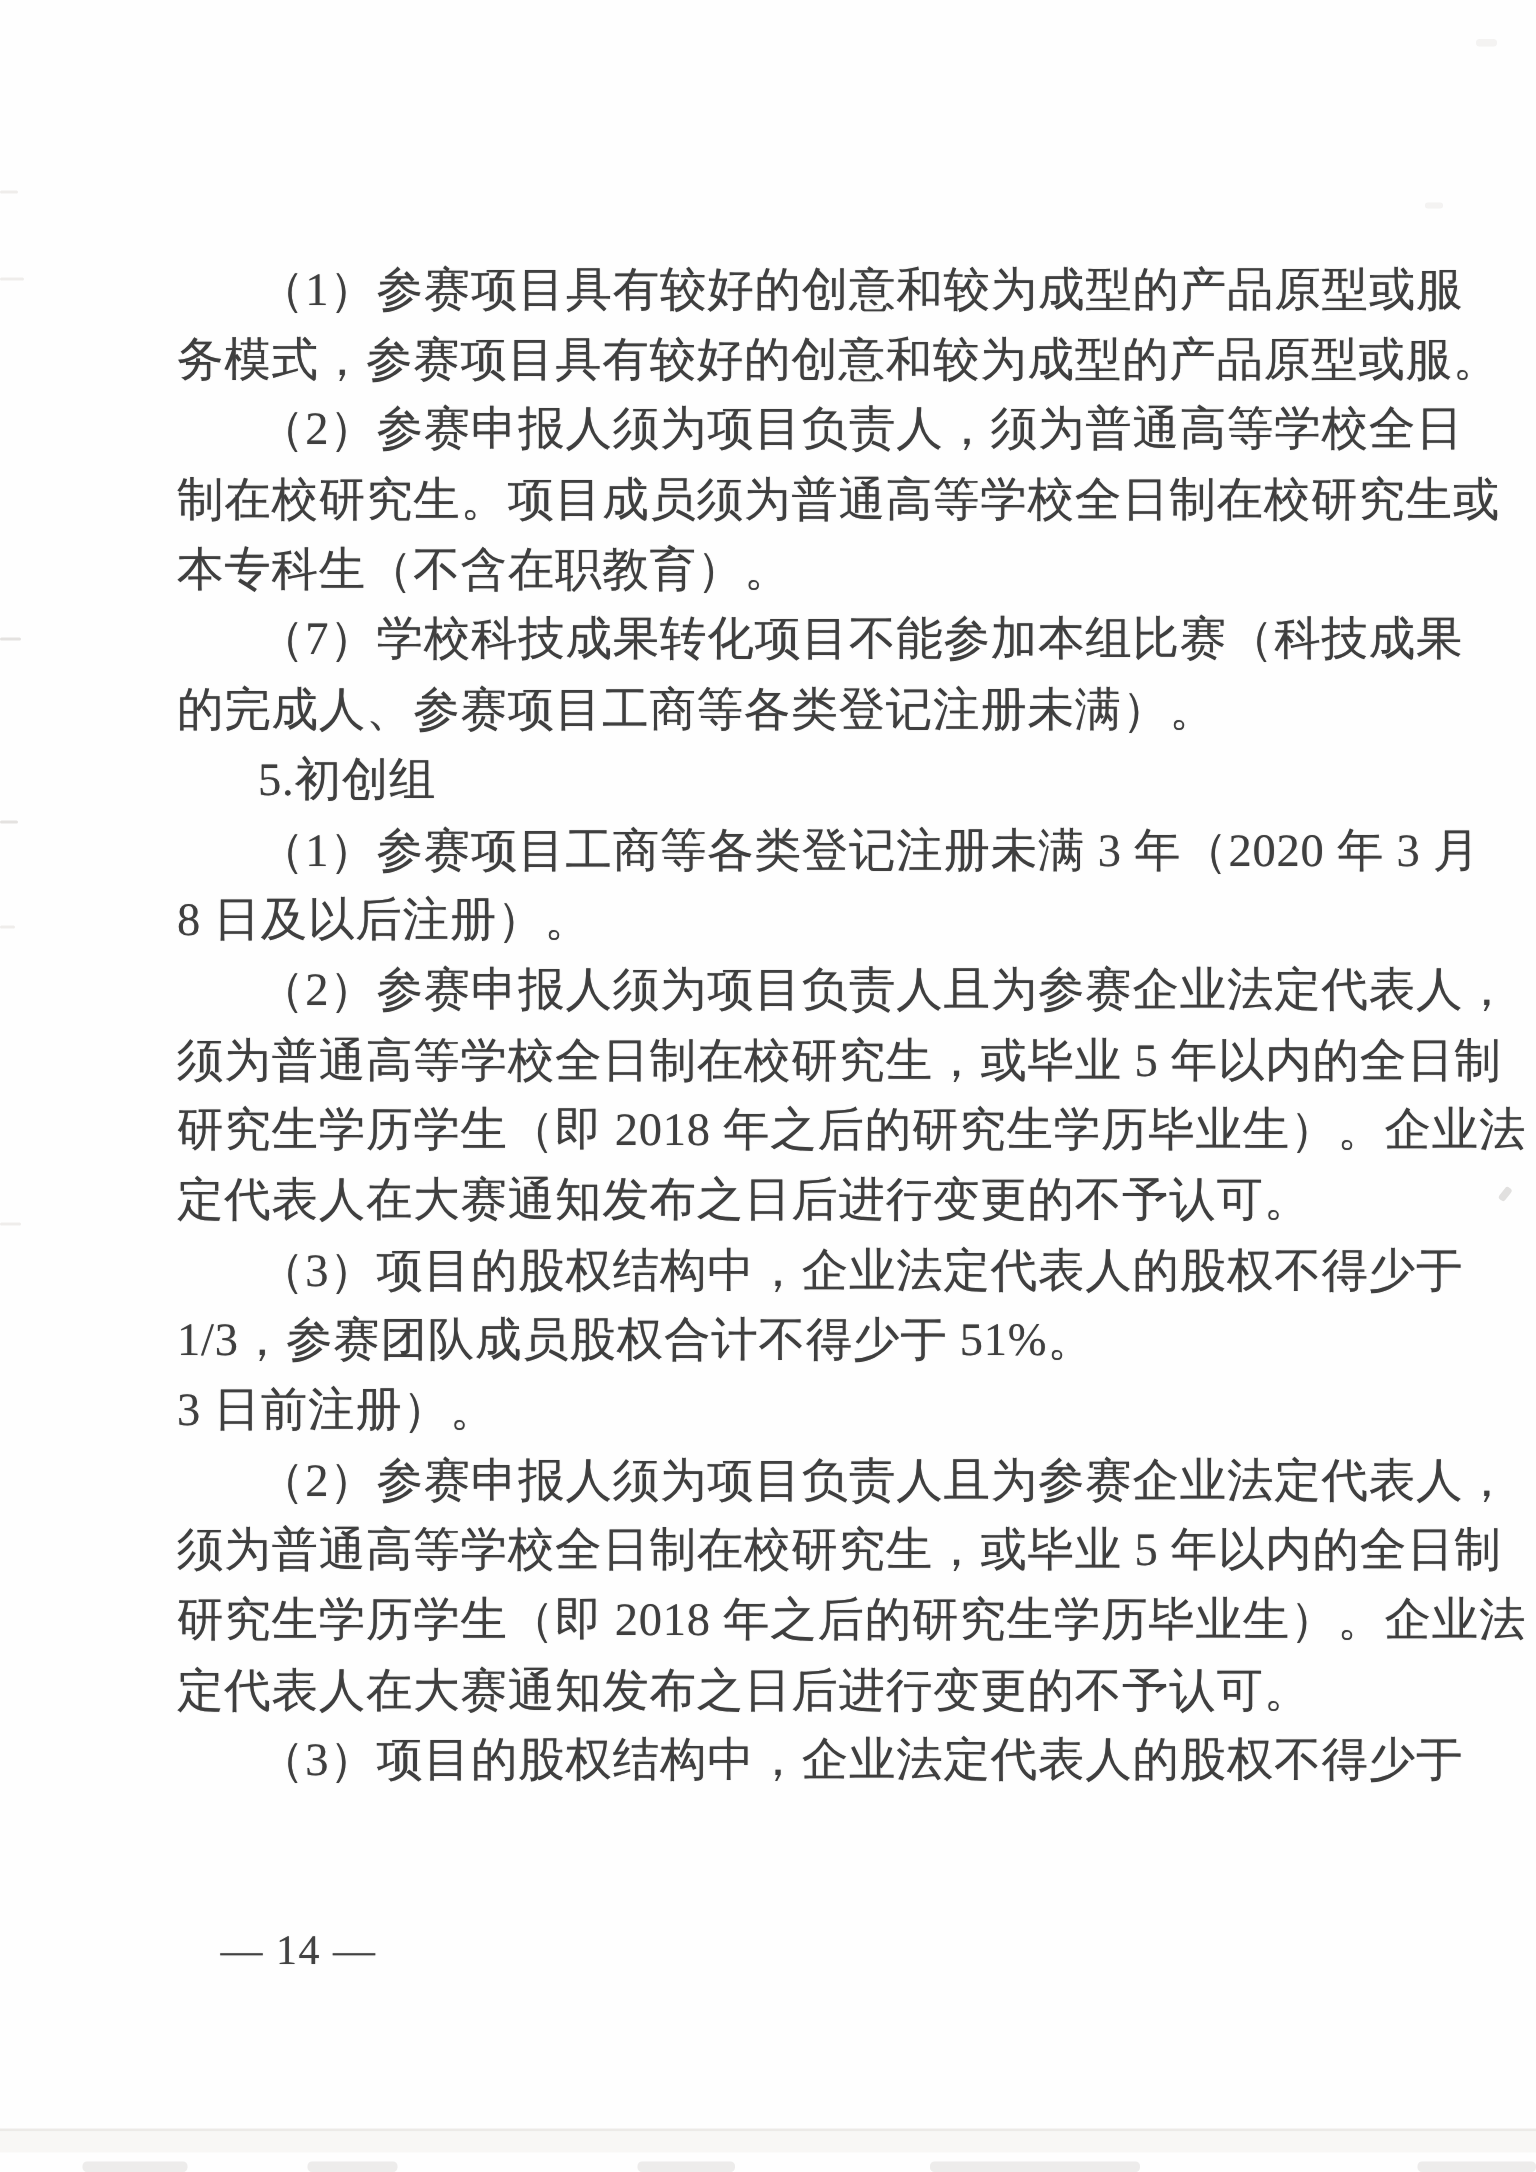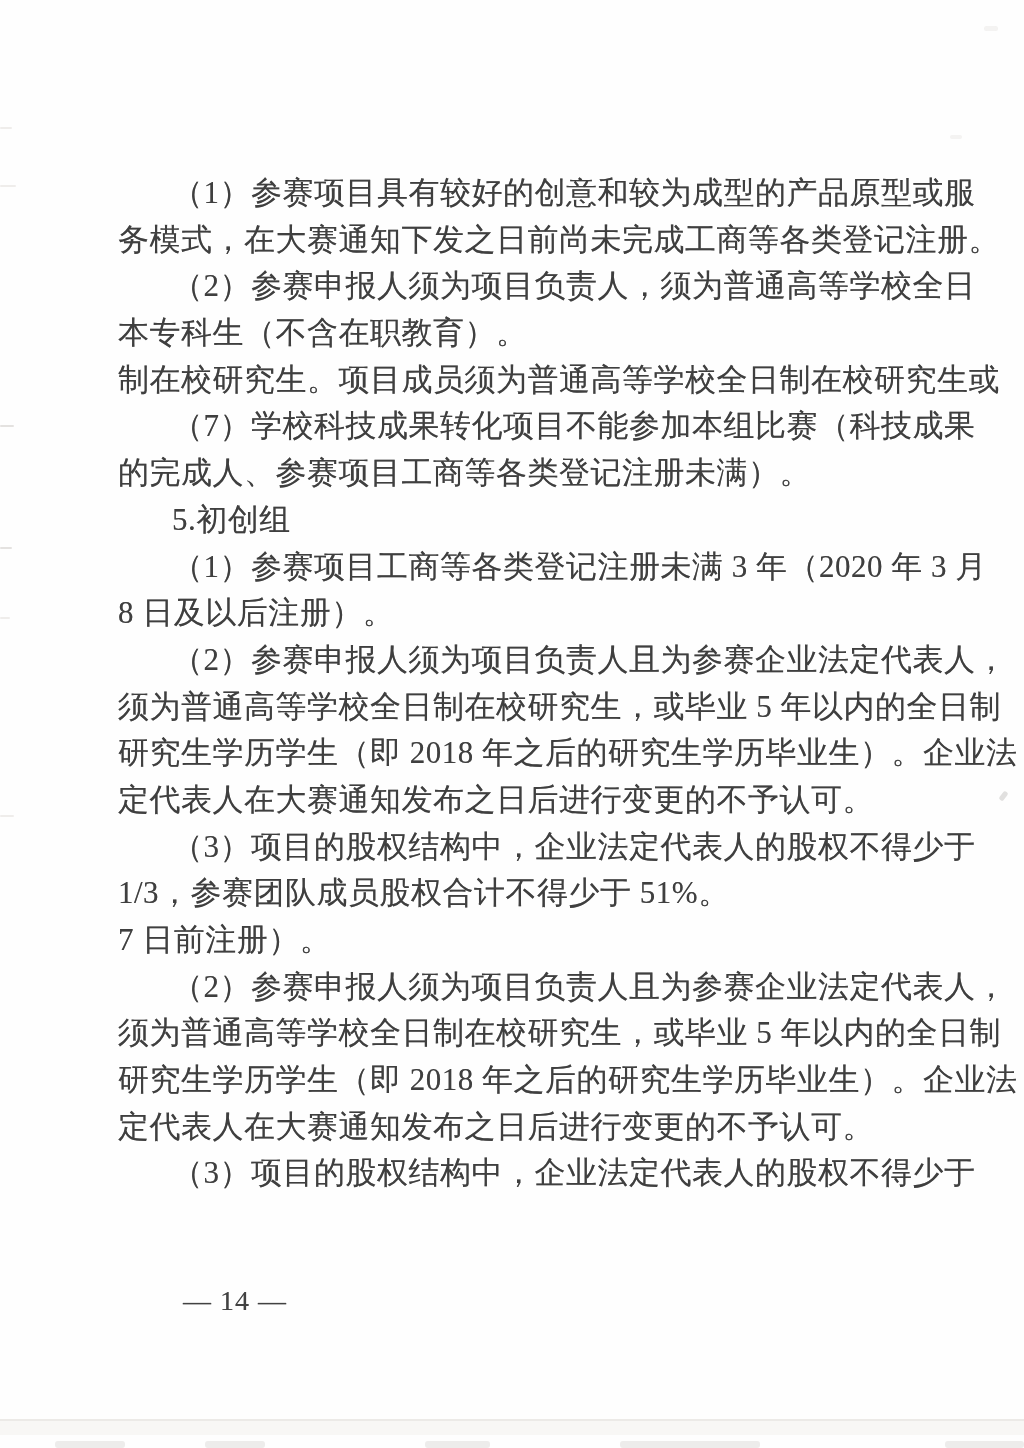--- a/index.html
+++ b/index.html
@@ -35,21 +35,20 @@
   }
   .footer {
     position: absolute;
     left: 147px;
     top: 1284px;
     font-size: 28px;
     line-height: 34px;
     color: #424242;
     letter-spacing: 1px;
     text-shadow: 0 0 0.6px rgba(70,70,70,0.5);
-    margin-left: 36px;
   }
   
   .artifact {
     position: absolute;
     pointer-events: none;
   }
   .edge-dash { height: 2px; background: #e4e2e0; border-radius: 1px; }
   .edge-dash.lighter { background: #efedeb; }
   .speck { width: 5px; height: 10px; background: #c9c7c5; opacity: 0.55; transform: rotate(38deg); border-radius: 2px; }
   .smudge { background: #e9e7e5; opacity: 0.5; border-radius: 3px; }
@@ -74,36 +73,36 @@
   <div class="artifact bottom-line"></div>
   <div class="artifact bottom-band"></div>
   <div class="artifact bottom-smudge" style="left:55px; width:70px;"></div>
   <div class="artifact bottom-smudge" style="left:205px; width:60px;"></div>
   <div class="artifact bottom-smudge" style="left:425px; width:65px;"></div>
   <div class="artifact bottom-smudge" style="left:620px; width:140px;"></div>
   <div class="artifact bottom-smudge" style="left:945px; width:79px;"></div>
 
   <main class="content">
       <div class="line indent">（1）参赛项目具有较好的创意和较为成型的产品原型或服</div>
-      <div class="line">务模式，在大赛通知下发之日前尚未完成工商等各类登记注册。</div>
+      <div class="line">务模式，参赛项目具有较好的创意和较为成型的产品原型或服。</div>
       <div class="line indent">（2）参赛申报人须为项目负责人，须为普通高等学校全日</div>
+      <div class="line">制在校研究生。项目成员须为普通高等学校全日制在校研究生或</div>
       <div class="line">本专科生（不含在职教育）。</div>
-      <div class="line">制在校研究生。项目成员须为普通高等学校全日制在校研究生或</div>
       <div class="line indent">（7）学校科技成果转化项目不能参加本组比赛（科技成果</div>
       <div class="line">的完成人、参赛项目工商等各类登记注册未满）。</div>
       <div class="line indent">5.初创组</div>
       <div class="line indent">（1）参赛项目工商等各类登记注册未满 3 年（2020 年 3 月</div>
       <div class="line">8 日及以后注册）。</div>
       <div class="line indent">（2）参赛申报人须为项目负责人且为参赛企业法定代表人，</div>
       <div class="line">须为普通高等学校全日制在校研究生，或毕业 5 年以内的全日制</div>
       <div class="line">研究生学历学生（即 2018 年之后的研究生学历毕业生）。企业法</div>
       <div class="line">定代表人在大赛通知发布之日后进行变更的不予认可。</div>
       <div class="line indent">（3）项目的股权结构中，企业法定代表人的股权不得少于</div>
       <div class="line">1/3，参赛团队成员股权合计不得少于 51%。</div>
-      <div class="line">7 日前注册）。</div>
+      <div class="line">3 日前注册）。</div>
       <div class="line indent">（2）参赛申报人须为项目负责人且为参赛企业法定代表人，</div>
       <div class="line">须为普通高等学校全日制在校研究生，或毕业 5 年以内的全日制</div>
       <div class="line">研究生学历学生（即 2018 年之后的研究生学历毕业生）。企业法</div>
       <div class="line">定代表人在大赛通知发布之日后进行变更的不予认可。</div>
       <div class="line indent">（3）项目的股权结构中，企业法定代表人的股权不得少于</div>
     </main>
 
   <div class="footer">— 14 —</div>
 
 </div>

